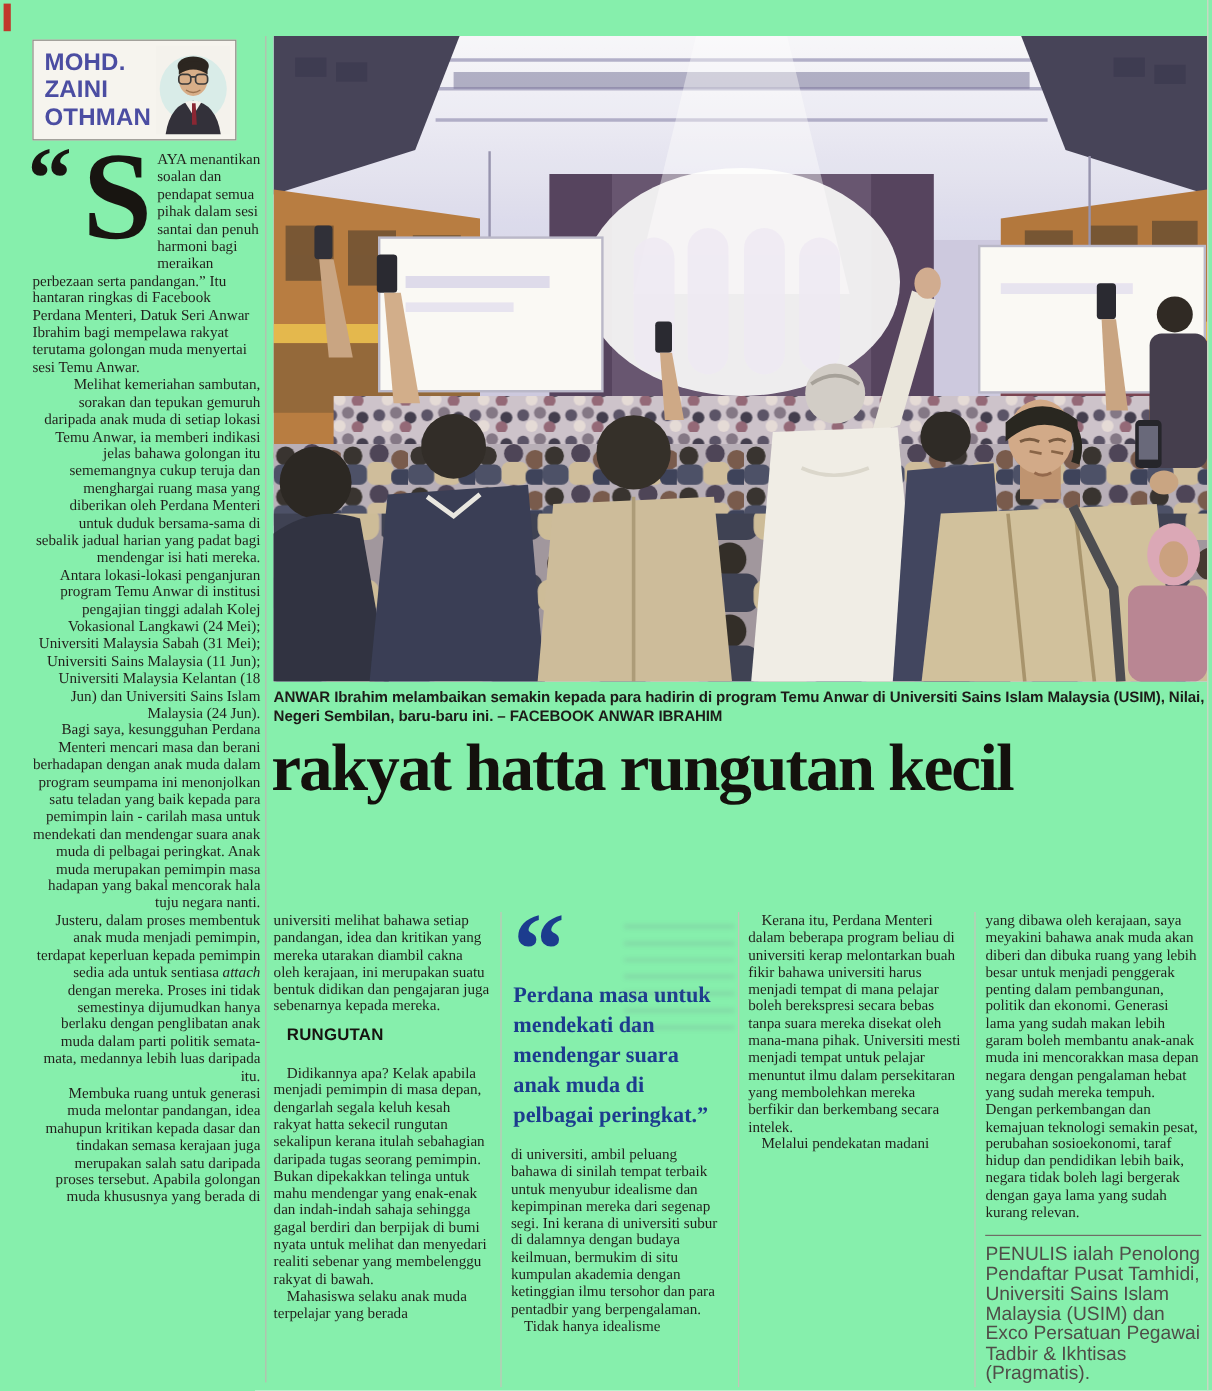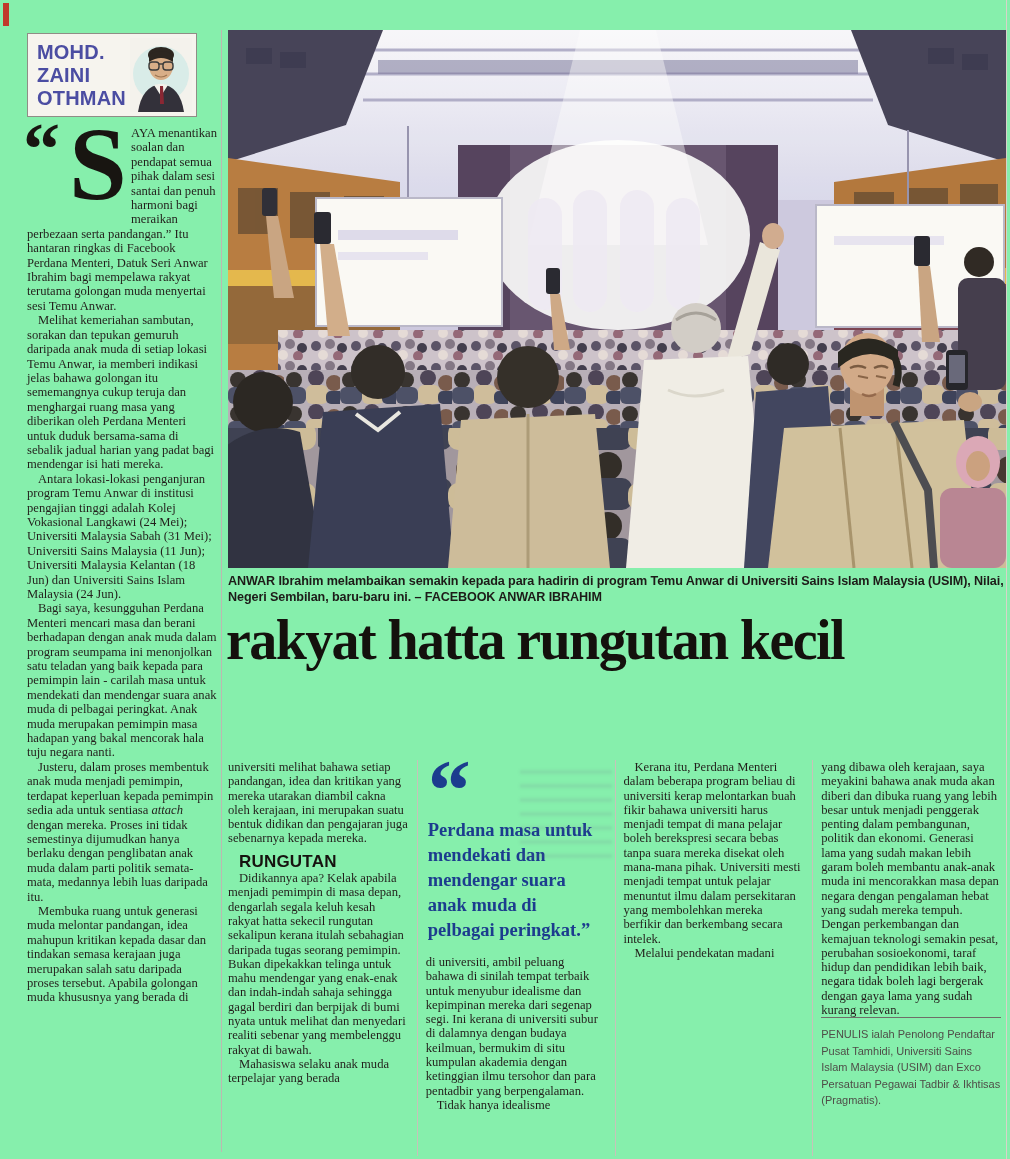--- a/index.html
+++ b/index.html
@@ -27,21 +27,21 @@
     flex:1 1 auto;
   }
   .byline-portrait { flex:0 0 auto; width:62px; height:74px; }
 
   
   .rail {
     position:absolute; left:27px; top:126px; width:190px;
     font-size:12.6px; line-height:14.4px;
   }
   .rail p { margin:0; }
-  .rail p.ind { text-indent:11px; }
+  .rail p.ind { text-indent:11px;text-align:right; }
   .dropblock { float:left; width:104px; height:87px; position:relative; }
   .drop-quote {
     position:absolute; left:-4px; top:-14px; font-size:74px; line-height:74px;
     font-weight:bold; letter-spacing:-6px; color:#181511; font-family:"Liberation Serif",serif;
   }
   .drop-cap {
     position:absolute; left:42px; top:-10px; font-size:104px; line-height:96px;
     font-weight:bold; color:#181511; font-family:"Liberation Serif",serif;
   }
   .ital { font-style:italic; }
@@ -71,36 +71,36 @@
   }
   .bodycol {
     flex:1 1 0; font-size:12.6px; line-height:14.3px;
     padding-right:9px; margin-right:8px; border-right:1px solid #c6c3b9;
   }
   .bodycol:last-child { border-right:none; margin-right:0; padding-right:6px; }
   .bodycol p { margin:0;font-family:Liberation Serif, serif; }
   .bodycol p.ind { text-indent:11px; }
   .subhead {
     font-family:"Liberation Sans", sans-serif; font-weight:bold;
-    font-size:17px; letter-spacing:.2px; color:#16130f;
-    margin:9px 0 2px 11px;
+    font-size:14px; letter-spacing:.2px; color:#16130f;
+    margin:9px 0 18px 11px;
   }
   .pullquote { margin:2px 0 12px 2px; }
   .pq-mark {
     display:block; font-family:"Liberation Serif",serif; font-weight:bold;
     font-size:86px; line-height:58px; letter-spacing:-8px; color:#1c3c8e; height:56px;
   }
   .pq-text {
     font-family:"Liberation Serif",serif; font-weight:bold;
     font-size:18.5px; line-height:25px; color:#1c3c8e;
   }
   .footer-note {
-    border-top:1px solid #6f6d67; padding-top:8px;
+    border-top:1px solid #6f6d67; margin-top:12px; padding-top:8px;
     font-family:"Liberation Sans", sans-serif;
-    font-size:11px; line-height:16.5px; color:#4f4d48;
+    font-size:16px; line-height:16.5px; color:#4f4d48;
   }
 
   
   .bleed {
     position:absolute; filter:blur(1.6px); opacity:.5; pointer-events:none;
     background:repeating-linear-gradient(180deg, rgba(110,105,135,.28) 0 4px, rgba(0,0,0,0) 4px 14px);
   }
   .bleed-1 { left:520px; top:770px; width:92px; height:96px; }
 </style>
 </head>

